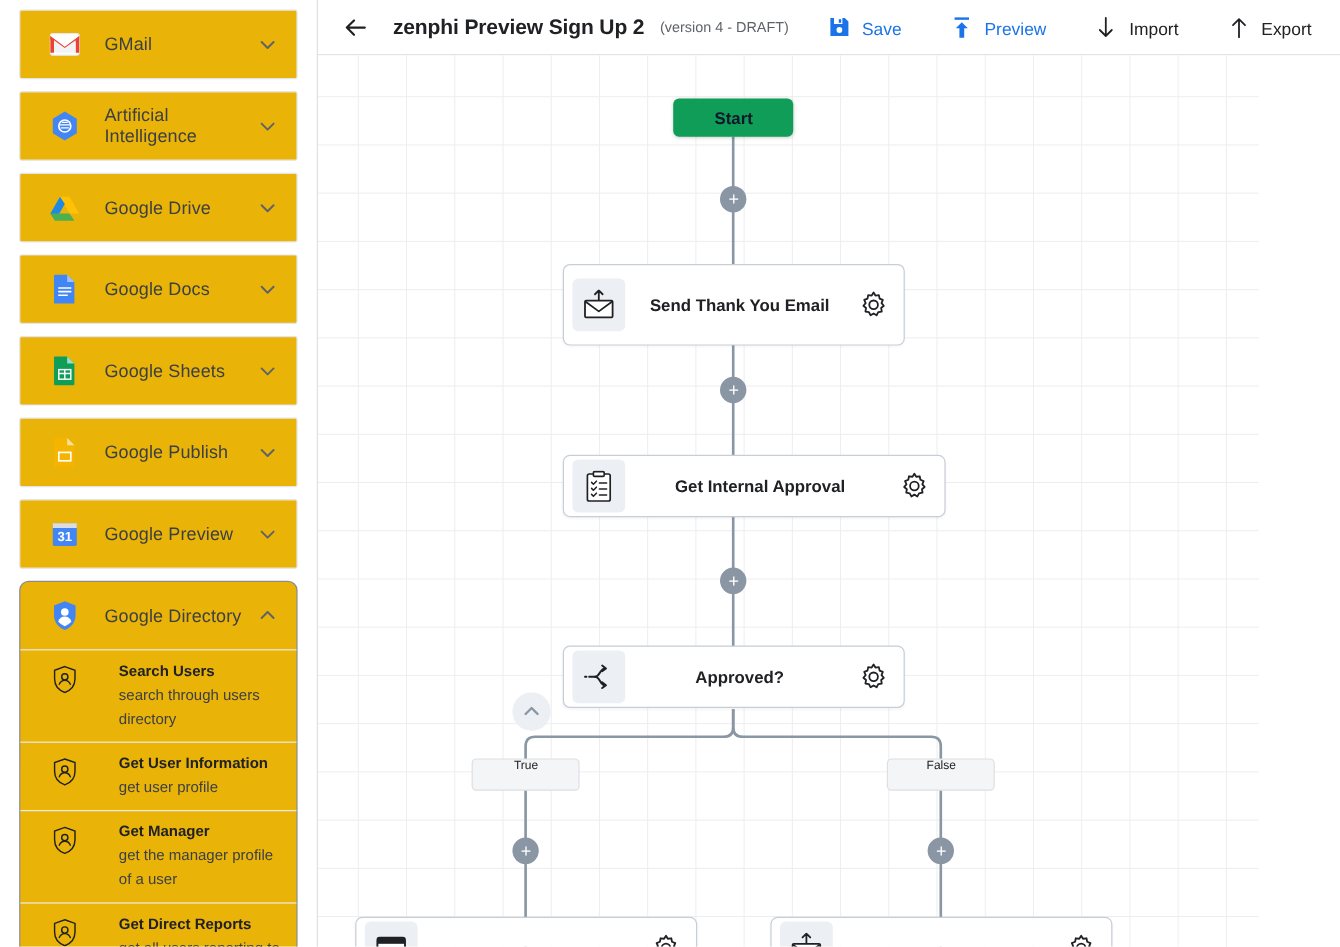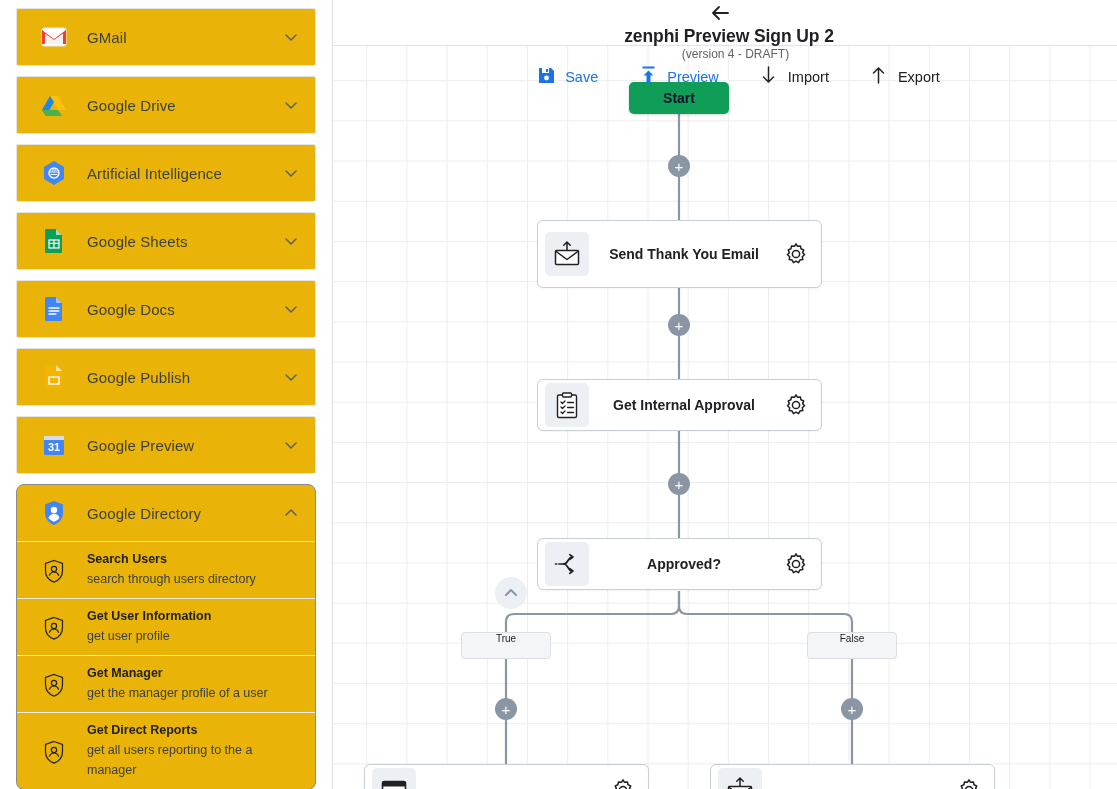--- a/index.html
+++ b/index.html
@@ -40,24 +40,25 @@
     margin-right: 20px;
   }
   .conn-label {
     flex: 1 1 auto;
     font-size: 15px; color: #3c4043; letter-spacing: .1px;
   }
   .chev { width: 20px; height: 20px; flex: 0 0 20px; color: #5f6368; }
 
   .sub-list { border-top: 1px solid #ececec; }
   .sub-item {
-    display: flex; align-items: center;
+    display: flex; align-items: flex-start;
     padding: 9px 14px 9px 24px;
     border-bottom: 1px solid #ececec;
     cursor: pointer;
+    gap: 12px;
   }
   .sub-item:last-child { border-bottom: none; }
   .sub-ico {
     width: 26px; height: 26px; flex: 0 0 26px;
     margin-right: 20px; margin-top: 2px;
     display: flex; align-items: center; justify-content: center;
   }
   .sub-txt { flex: 1 1 auto; min-width: 0; }
   .sub-title {
     font-size: 12.5px; font-weight: bold; color: #202124;
@@ -67,21 +68,21 @@
     font-size: 12.5px; color: #3c4043; line-height: 20px;
   }
 
   
   .main { flex: 1 1 auto; height: 789px; position: relative; background: #fff; }
 
   .topbar {
     height: 46px; display: flex; align-items: center;
     padding: 0 10px 0 18px;
     border-bottom: 1px solid #e3e3e3;
-    background: #fff; position: relative; z-index: 5; flex-direction: column;
+    background: #fff; position: relative; z-index: 5;
   }
   .back-btn {
     width: 26px; height: 26px; flex: 0 0 26px;
     display: flex; align-items: center; justify-content: center;
     cursor: pointer; color: #202124; margin-right: 18px;
   }
   .flow-title {
     font-size: 17.5px; font-weight: bold; color: #202124;
     letter-spacing: -.1px; white-space: nowrap;
   }
@@ -181,82 +182,82 @@
           <svg width="20" height="20" viewBox="0 0 20 20">
               <path d="M5 8l5 5 5-5" fill="none" stroke="#5f6368" stroke-width="1.6" stroke-linecap="round" stroke-linejoin="round"></path>
             </svg>
         </span>
       </div>
     </div>
 
     <div class="conn-card">
       <div class="conn-head">
         <span class="conn-ico">
+          <svg width="24" height="26" viewBox="0 0 24 26">
+            <path d="M12 1l10 6v12l-10 6-10-6V7z" fill="#4285f4"></path>
+            <circle cx="12" cy="13" r="5" fill="none" stroke="#fff" stroke-width="1.4"></circle>
+            <path d="M8 12h8M9 14.5h6M10 10h4" stroke="#fff" stroke-width="1.1" stroke-linecap="round"></path>
+          </svg>
+        </span>
+        <span class="conn-label">Artificial Intelligence</span>
+        <span class="chev">
+          <svg width="20" height="20" viewBox="0 0 20 20">
+              <path d="M5 8l5 5 5-5" fill="none" stroke="#5f6368" stroke-width="1.6" stroke-linecap="round" stroke-linejoin="round"></path>
+            </svg>
+        </span>
+      </div>
+    </div>
+
+    <div class="conn-card">
+      <div class="conn-head">
+        <span class="conn-ico">
           <svg width="26" height="23" viewBox="0 0 26 23">
             <path d="M9 2h8l8 14h-8z" fill="#ffc107"></path>
             <path d="M9 2L1 16l4 6 8-14z" fill="#1e88e5"></path>
             <path d="M1 16h16l4 6H5z" fill="#4caf50"></path>
           </svg>
         </span>
         <span class="conn-label">Google Drive</span>
         <span class="chev">
           <svg width="20" height="20" viewBox="0 0 20 20">
               <path d="M5 8l5 5 5-5" fill="none" stroke="#5f6368" stroke-width="1.6" stroke-linecap="round" stroke-linejoin="round"></path>
             </svg>
         </span>
       </div>
     </div>
 
     <div class="conn-card">
       <div class="conn-head">
         <span class="conn-ico">
-          <svg width="24" height="26" viewBox="0 0 24 26">
-            <path d="M12 1l10 6v12l-10 6-10-6V7z" fill="#4285f4"></path>
-            <circle cx="12" cy="13" r="5" fill="none" stroke="#fff" stroke-width="1.4"></circle>
-            <path d="M8 12h8M9 14.5h6M10 10h4" stroke="#fff" stroke-width="1.1" stroke-linecap="round"></path>
-          </svg>
-        </span>
-        <span class="conn-label">Artificial Intelligence</span>
+          <svg width="20" height="26" viewBox="0 0 20 26">
+            <path d="M2 1h10l6 6v17a1 1 0 01-1 1H2a1 1 0 01-1-1V2a1 1 0 011-1z" fill="#4285f4"></path>
+            <path d="M12 1l6 6h-6z" fill="#a1c2fa"></path>
+            <path d="M5 12h10M5 15h10M5 18h7" stroke="#fff" stroke-width="1.3" stroke-linecap="round"></path>
+          </svg>
+        </span>
+        <span class="conn-label">Google Docs</span>
         <span class="chev">
           <svg width="20" height="20" viewBox="0 0 20 20">
               <path d="M5 8l5 5 5-5" fill="none" stroke="#5f6368" stroke-width="1.6" stroke-linecap="round" stroke-linejoin="round"></path>
             </svg>
         </span>
       </div>
     </div>
 
     <div class="conn-card">
       <div class="conn-head">
         <span class="conn-ico">
           <svg width="20" height="26" viewBox="0 0 20 26">
             <path d="M2 1h10l6 6v17a1 1 0 01-1 1H2a1 1 0 01-1-1V2a1 1 0 011-1z" fill="#0f9d58"></path>
             <path d="M12 1l6 6h-6z" fill="#9cdfc0"></path>
             <rect x="5" y="12" width="10" height="8" fill="none" stroke="#fff" stroke-width="1.2"></rect>
             <path d="M5 15.3h10M10 12v8" stroke="#fff" stroke-width="1.2"></path>
           </svg>
         </span>
         <span class="conn-label">Google Sheets</span>
-        <span class="chev">
-          <svg width="20" height="20" viewBox="0 0 20 20">
-              <path d="M5 8l5 5 5-5" fill="none" stroke="#5f6368" stroke-width="1.6" stroke-linecap="round" stroke-linejoin="round"></path>
-            </svg>
-        </span>
-      </div>
-    </div>
-
-    <div class="conn-card">
-      <div class="conn-head">
-        <span class="conn-ico">
-          <svg width="20" height="26" viewBox="0 0 20 26">
-            <path d="M2 1h10l6 6v17a1 1 0 01-1 1H2a1 1 0 01-1-1V2a1 1 0 011-1z" fill="#4285f4"></path>
-            <path d="M12 1l6 6h-6z" fill="#a1c2fa"></path>
-            <path d="M5 12h10M5 15h10M5 18h7" stroke="#fff" stroke-width="1.3" stroke-linecap="round"></path>
-          </svg>
-        </span>
-        <span class="conn-label">Google Docs</span>
         <span class="chev">
           <svg width="20" height="20" viewBox="0 0 20 20">
               <path d="M5 8l5 5 5-5" fill="none" stroke="#5f6368" stroke-width="1.6" stroke-linecap="round" stroke-linejoin="round"></path>
             </svg>
         </span>
       </div>
     </div>
 
     <div class="conn-card">
       <div class="conn-head">
@@ -462,21 +463,21 @@
             <circle cx="12" cy="12" r="3.6" fill="none" stroke="#202124" stroke-width="1.5"></circle>
             <path d="M12 1.8l1.5 2.5 2.9-.4.6 2.9 2.7 1.1-1.1 2.7 1.9 2.2-2.2 1.9.5 2.9-2.9.5-1.4 2.6-2.5-1.5-2.5 1.5-1.4-2.6-2.9-.5.5-2.9-2.2-1.9 1.9-2.2L4.2 7.9l2.7-1.1.6-2.9 2.9.4z" fill="none" stroke="#202124" stroke-width="1.5" stroke-linejoin="round"></path>
           </svg>
         </span>
       </div>
 
       <div class="plus" style="left:335px; top:268px;">
         <span>+</span>
       </div>
 
-      <div class="node" style="left:204px; top:333px; width:285px; height:52px;">
+      <div class="node" style="left:204px; top:333px; width:319px; height:52px;">
         <span class="node-ico">
           <svg width="24" height="27" viewBox="0 0 24 27">
             <rect x="2.5" y="3" width="19" height="22.5" rx="1.5" fill="#fff" stroke="#202124" stroke-width="1.4"></rect>
             <rect x="7.5" y="1" width="9" height="4" rx="1" fill="#fff" stroke="#202124" stroke-width="1.4"></rect>
             <path d="M6 10l1.5 1.5L10 9M6 15l1.5 1.5L10 14M6 20l1.5 1.5L10 19" fill="none" stroke="#202124" stroke-width="1.3" stroke-linecap="round" stroke-linejoin="round"></path>
             <path d="M12.5 10.5h6M12.5 15.5h6M12.5 20.5h6" stroke="#202124" stroke-width="1.3" stroke-linecap="round"></path>
           </svg>
         </span>
         <span class="node-lbl">Get Internal Approval</span>
         <span class="node-gear">

